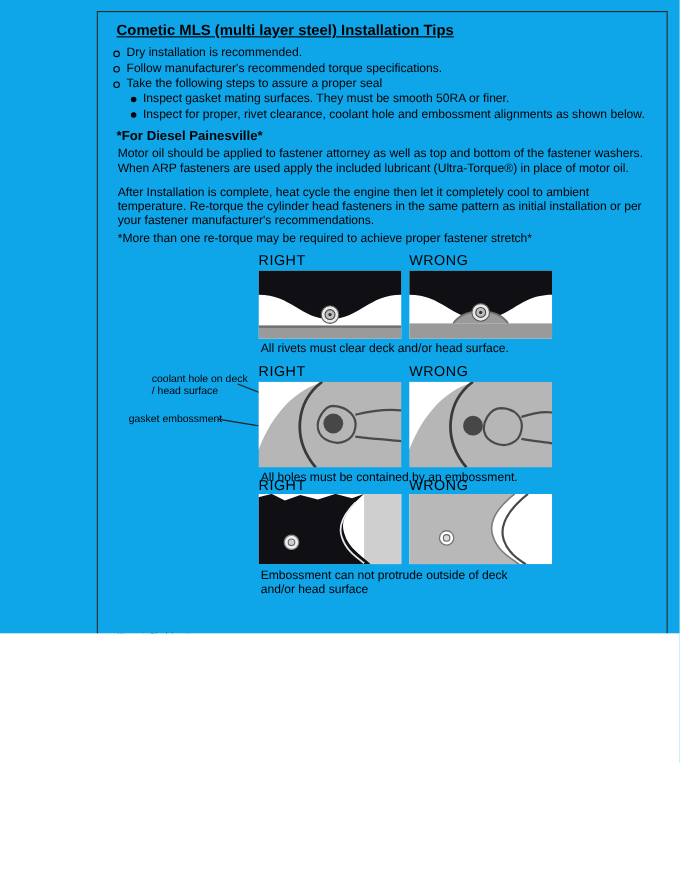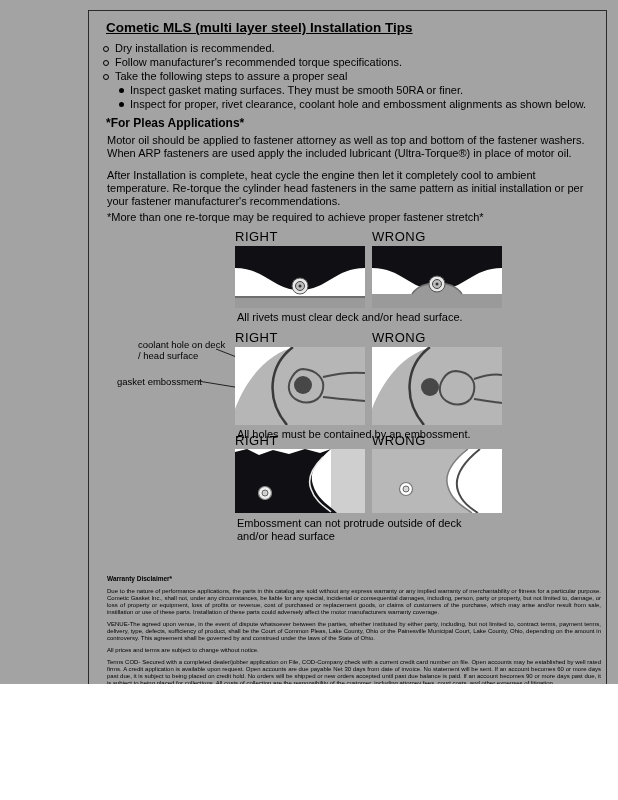--- a/index.html
+++ b/index.html
@@ -1,17 +1,17 @@
 <!DOCTYPE html>
 <html><head>
 <meta charset="utf-8">
 <style>
   html,body{margin:0;padding:0;background:#fff;}
   .page{
-    position:relative;width:618px;height:684px;background:#a3a3a3;
+    position:relative;width:618px;height:576px;background:#0ea5e9;
     font-family:"Liberation Sans", sans-serif;color:#000;overflow:hidden;
   }
   .frame{position:absolute;left:88px;top:10px;width:519px;height:779px;border:1px solid #2b2b2b;box-sizing:border-box;}
   .title{position:absolute;left:106px;top:20px;font-size:13.5px;font-weight:bold;text-decoration:underline;white-space:nowrap;}
   .tips{position:absolute;left:103px;top:42px;width:495px;font-size:11px;line-height:13px;}
   .tip-row{display:flex;gap:6px;margin-bottom:1px;}
   .tip-row.sub{margin-left:16px;}
   .marker-o{flex:0 0 auto;width:4px;height:4px;border:1px solid #000;border-radius:50%;margin-top:4px;}
   .marker-f{flex:0 0 auto;width:5px;height:5px;background:#000;border-radius:50%;margin-top:4px;}
   .diesel-heading{position:absolute;left:106px;top:116px;font-size:12px;font-weight:bold;}
@@ -66,21 +66,21 @@
     <div class="tip-row sub">
       <span class="marker-f"></span>
       <span>Inspect gasket mating surfaces.  They must be smooth 50RA or finer.</span>
     </div>
     <div class="tip-row sub">
       <span class="marker-f"></span>
       <span>Inspect for proper, rivet clearance, coolant hole and embossment alignments as shown below.</span>
     </div>
   </div>
 
-  <div class="diesel-heading">*For Pleas Applications*</div>
+  <div class="diesel-heading">*For Diesel Painesville*</div>
   <div class="bodypara p1">Motor oil should be applied to fastener attorney as well as top and bottom of the fastener washers. When ARP fasteners are used apply the included lubricant (Ultra-Torque®) in place of motor oil.</div>
   <div class="bodypara note">*More than one re-torque may be required to achieve proper fastener stretch*</div>
   <div class="bodypara p2">After Installation is complete, heat cycle the engine then let it completely cool to ambient temperature. Re-torque the cylinder head fasteners in the same pattern as initial installation or per your fastener manufacturer's recommendations.</div>
 
   <div class="fig-label lbl-l row1">RIGHT</div>
   <div class="fig-label lbl-r row1">WRONG</div>
 
   <div class="fig fig1l">
     <svg viewBox="0 0 130 62" width="130" height="62">
       <rect width="130" height="62" fill="#ffffff"></rect>

